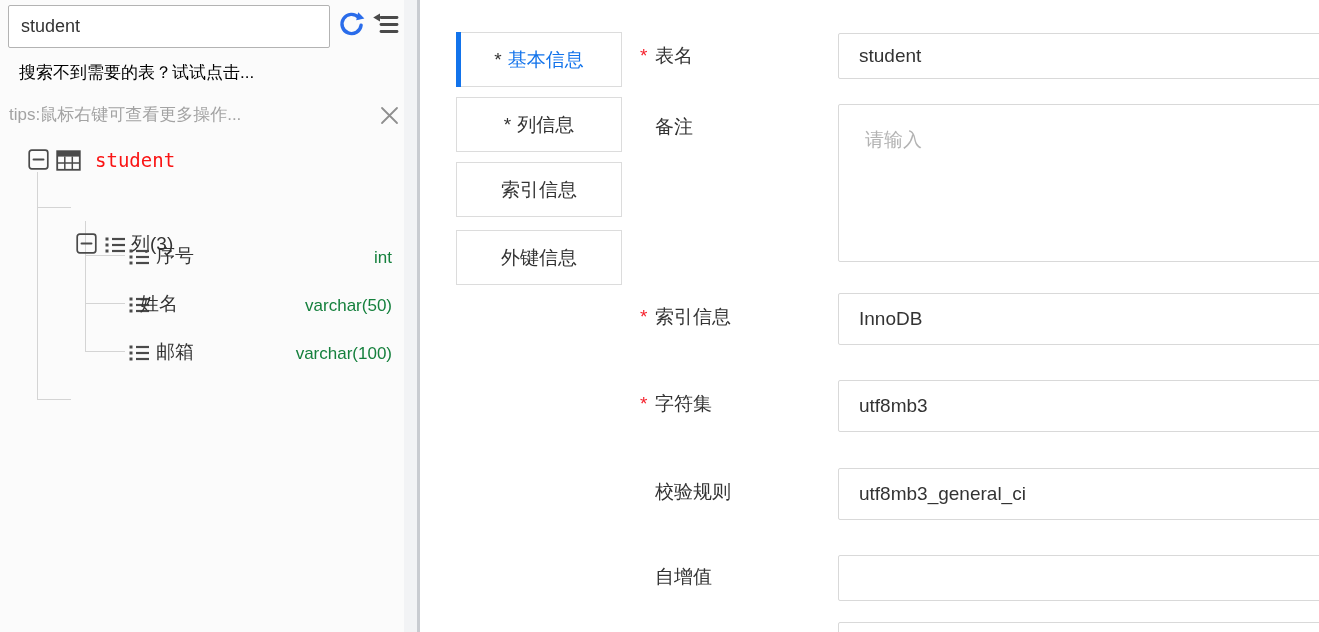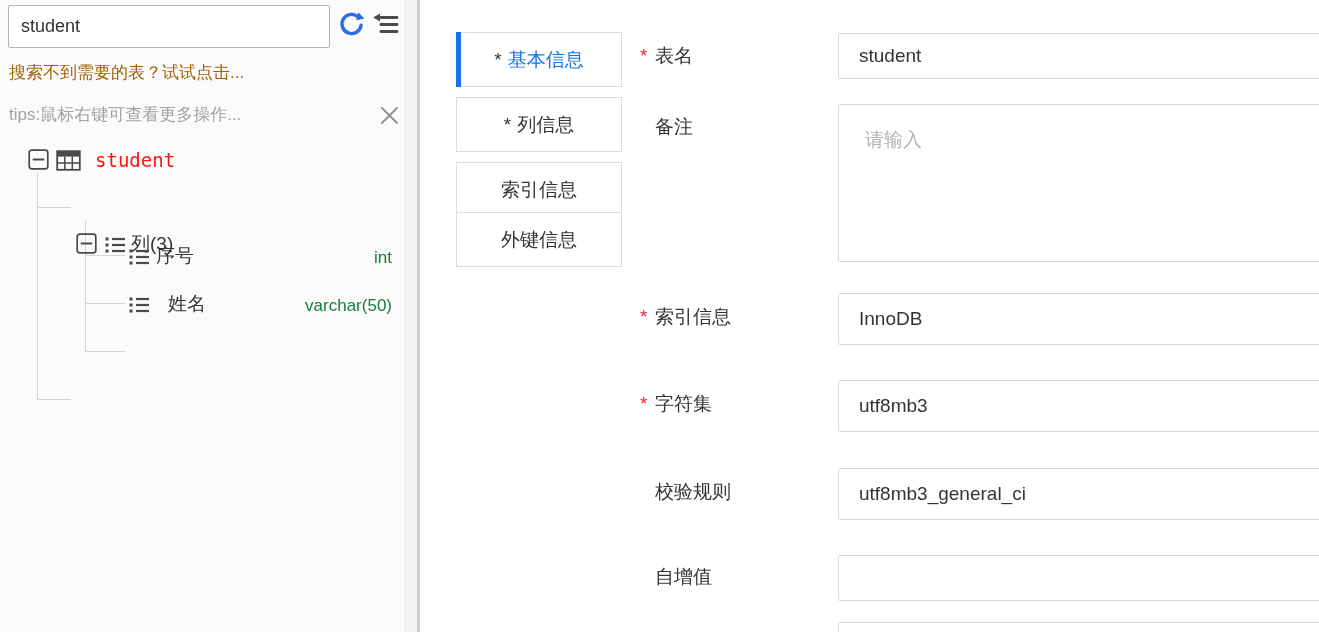--- a/index.html
+++ b/index.html
@@ -11,21 +11,21 @@
   .sidebar{position:absolute;left:0;top:0;width:420px;height:632px;background:#fbfbfb;}
   .scroll-track{position:absolute;left:404px;top:0;width:13px;height:632px;background:#f2f3f5;}
   .divider{position:absolute;left:417px;top:0;width:3px;height:632px;background:#c9ccd1;}
   .search-input{
     position:absolute;left:8px;top:5px;width:322px;height:43px;box-sizing:border-box;
     border:1px solid #b3b3b3;border-radius:2px;background:#fff;outline:none;
     font-family:"Liberation Sans","DejaVu Sans",sans-serif;font-size:18px;color:#333;padding:0 12px;
   }
   .icon-refresh{position:absolute;left:337px;top:10px;}
   .icon-collapse{position:absolute;left:371px;top:11px;}
-  .hint{position:absolute;left:9px;top:61px;font-size:17px;color:#a16207;white-space:nowrap;}
+  .hint{position:absolute;left:19px;top:61px;font-size:17px;color:#000000;white-space:nowrap;}
   .tips{position:absolute;left:9px;top:103px;font-size:17px;color:#a3a3a3;white-space:nowrap;}
   .icon-close{position:absolute;left:377px;top:103px;cursor:pointer;}
   .tree-row{position:absolute;left:0;width:420px;height:26px;line-height:26px;cursor:pointer;}
   .t-icon{position:absolute;top:2px;}
   .node-label{position:absolute;top:0;font-size:19px;color:#333;white-space:nowrap;}
   .mono-red{font-family:"DejaVu Sans Mono","Liberation Mono",monospace;color:#fa1414;}
   .node-type{position:absolute;top:2px;right:28px;font-size:17px;color:#15803d;}
   .connector{position:absolute;background:#d4d4d4;}
   
   .tab{
@@ -148,42 +148,56 @@
     <span class="t-icon" style="left:129px;top:5px;">
       <svg width="21" height="18" viewBox="0 0 21 18">
         <rect x="0.5" y="1.5" width="3" height="3" fill="#4a4a4a"></rect>
           <path d="M7 3 H20" stroke="#4a4a4a" stroke-width="2.2"></path>
         <rect x="0.5" y="7.5" width="3" height="3" fill="#4a4a4a"></rect>
           <path d="M7 9 H20" stroke="#4a4a4a" stroke-width="2.2"></path>
         <rect x="0.5" y="13.5" width="3" height="3" fill="#4a4a4a"></rect>
           <path d="M7 15 H20" stroke="#4a4a4a" stroke-width="2.2"></path>
       </svg>
     </span>
-    <span class="node-label" style="left:168px;">姓名</span>
+    <span class="node-label" style="left:140px;">姓名</span>
     <span class="node-type">varchar(50)</span>
   </div>
 
+  <div class="tree-row" style="top:339px;">
+    <span class="t-icon" style="left:129px;top:5px;">
+      <svg width="21" height="18" viewBox="0 0 21 18">
+        <rect x="0.5" y="1.5" width="3" height="3" fill="#4a4a4a"></rect>
+          <path d="M7 3 H20" stroke="#4a4a4a" stroke-width="2.2"></path>
+        <rect x="0.5" y="7.5" width="3" height="3" fill="#4a4a4a"></rect>
+          <path d="M7 9 H20" stroke="#4a4a4a" stroke-width="2.2"></path>
+        <rect x="0.5" y="13.5" width="3" height="3" fill="#4a4a4a"></rect>
+          <path d="M7 15 H20" stroke="#4a4a4a" stroke-width="2.2"></path>
+      </svg>
+    </span>
+    <span class="node-label" style="left:156px;">邮箱</span>
+    <span class="node-type">varchar(100)</span>
+  </div>
 
 
   <div class="scroll-track"></div>
   <div class="divider"></div>
 </aside>
 
 <div class="tab active" style="top:32px;">
   <span class="tab-req">*</span>
   <span>基本信息</span>
 </div>
 <div class="tab" style="top:97px;">
   <span class="tab-req">*</span>
   <span>列信息</span>
 </div>
 <div class="tab" style="top:162px;">
   <span>索引信息</span>
 </div>
-<div class="tab" style="top:212px;justify-content:center;">
+<div class="tab" style="top:230px;justify-content:center;">
   <span>外键信息</span>
 </div>
 
 <div class="f-label" style="top:43px;">
   <span class="req">*</span><span>表名</span>
 </div>
 <input class="f-input" style="top: 33px; height: 46px;" value="student">
 
 <div class="f-label" style="top:114px;">
   <span class="req-spacer"></span><span>备注</span>

